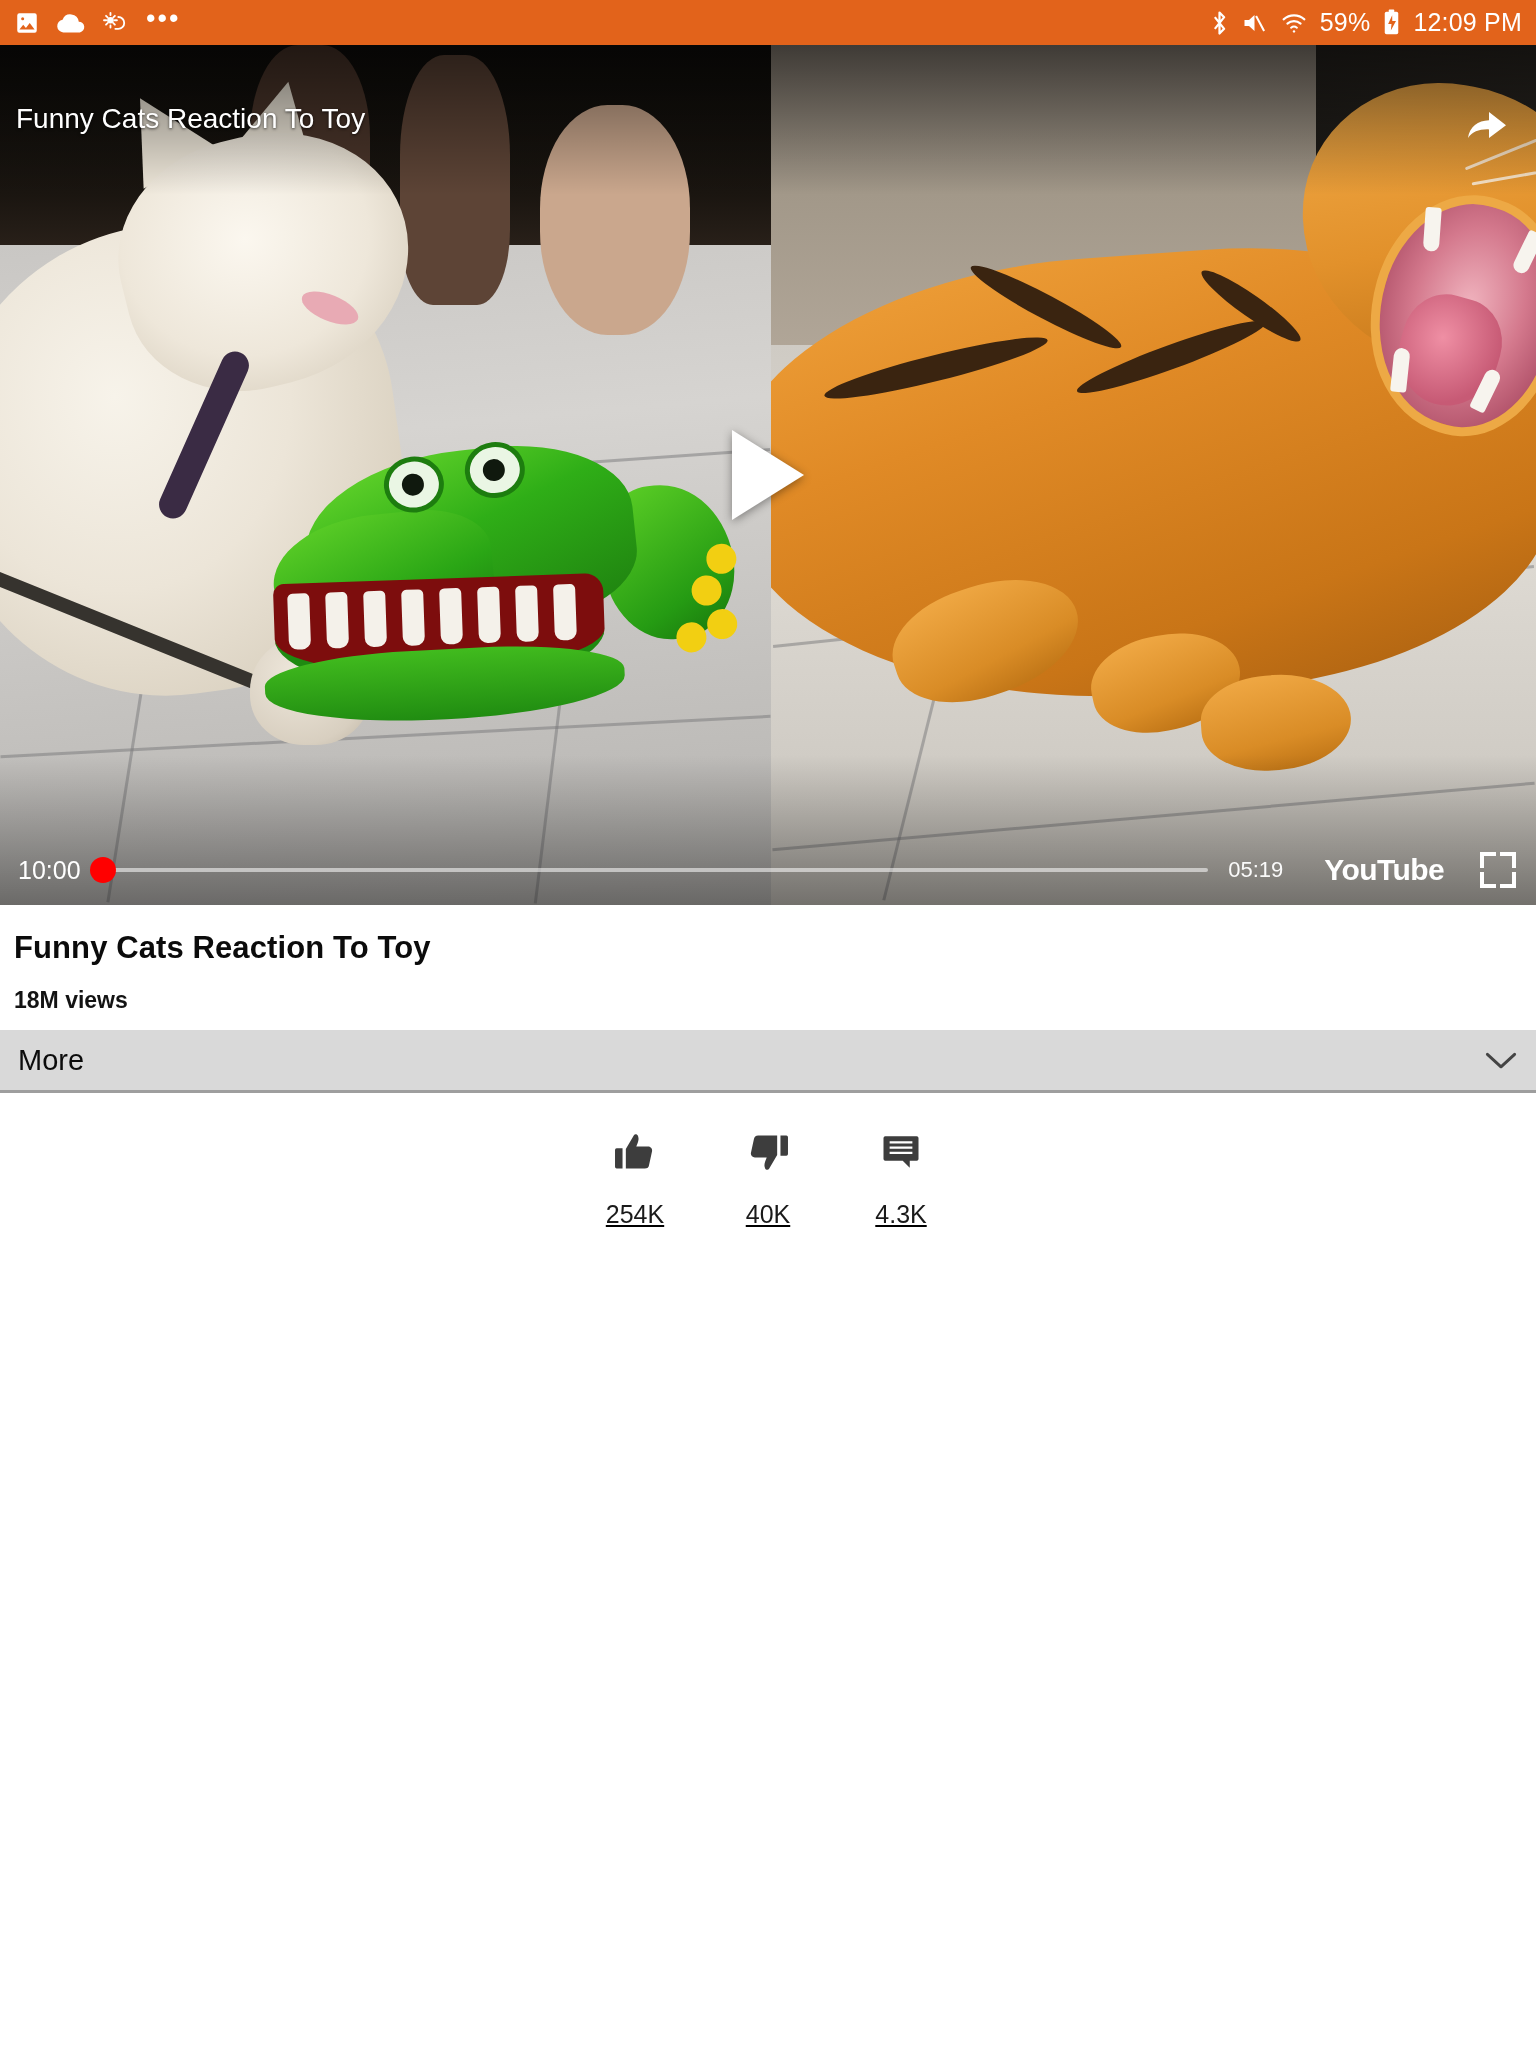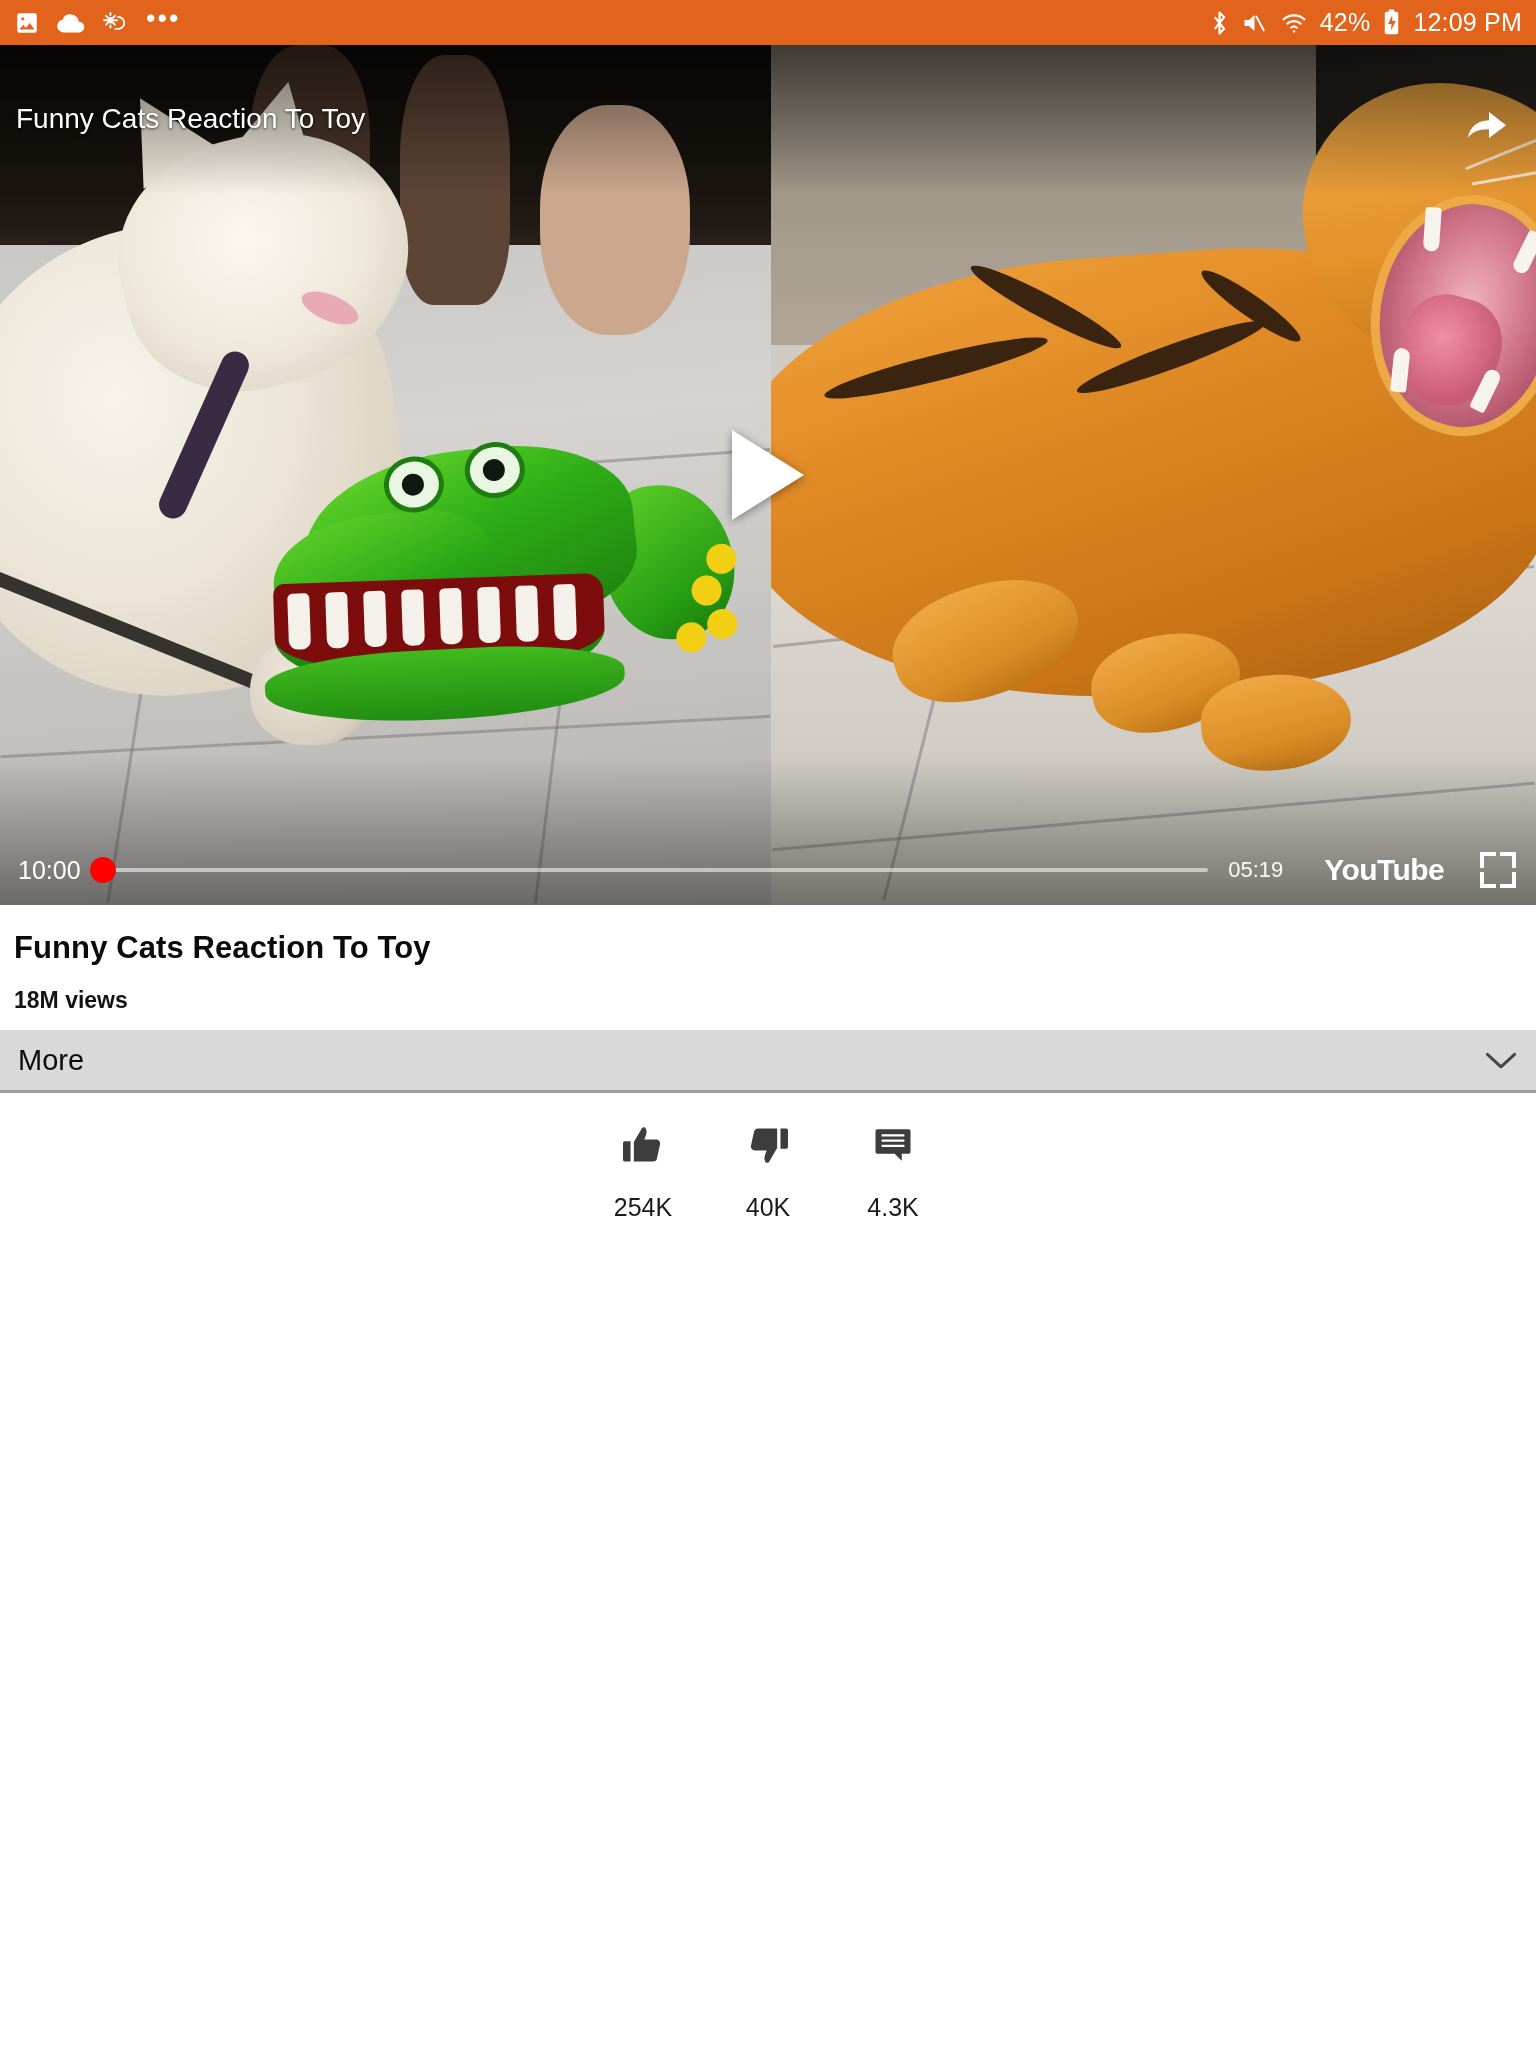--- a/index.html
+++ b/index.html
@@ -285,21 +285,21 @@
     display:flex; align-items:center;
     padding:0 18px;
   }
   .more-label{ font-size:29px; font-weight:400; color:#0c0c0c; }
   .more-chevron{ margin-left:auto; display:flex; align-items:center; }
   .divider{ width:100%; height:3px; background:#9e9e9e; }
 
   
   .actions{
     display:flex; justify-content:center;
-    gap:0; padding-top:26px; background:#ffffff;
+    gap:8px; padding-top:33px; background:#ffffff;text-decoration:underline;
   }
   .action{
     width:125px;
     display:flex; flex-direction:column; align-items:center;
   }
   .action-icon{ height:52px; display:flex; align-items:center; justify-content:center; }
   .action-count{
     margin-top:22px;
     font-size:25px; color:#1a1a1a; font-weight:400;
   }
@@ -345,21 +345,21 @@
       </svg>
     </span>
     <span class="sb-ico">
       <svg width="26" height="24" viewBox="0 0 26 24" fill="none" stroke="#fff" stroke-width="2.1" stroke-linecap="round">
         <path d="M2.6 8.4a15.5 15.5 0 0 1 20.8 0"></path>
         <path d="M6.4 12.6a10 10 0 0 1 13.2 0"></path>
         <path d="M10.1 16.7a4.6 4.6 0 0 1 5.8 0"></path>
         <circle cx="13" cy="20.4" r="1.2" fill="#fff" stroke="none"></circle>
       </svg>
     </span>
-    <span class="sb-text">42%</span>
+    <span class="sb-text">59%</span>
     <span class="sb-ico">
       <svg width="17" height="27" viewBox="0 0 14 24" fill="#fff">
         <rect x="1" y="2.5" width="12" height="20" rx="1.6"></rect>
         <rect x="4.5" y="0.5" width="5" height="2.4" rx="0.8"></rect>
         <path d="M7.6 5.5L4 13.4h3l-0.6 5.6L11 10.6H7.7z" fill="#E2631B"></path>
       </svg>
     </span>
     <span class="sb-text">12:09 PM</span>
   </div>
 </div>

